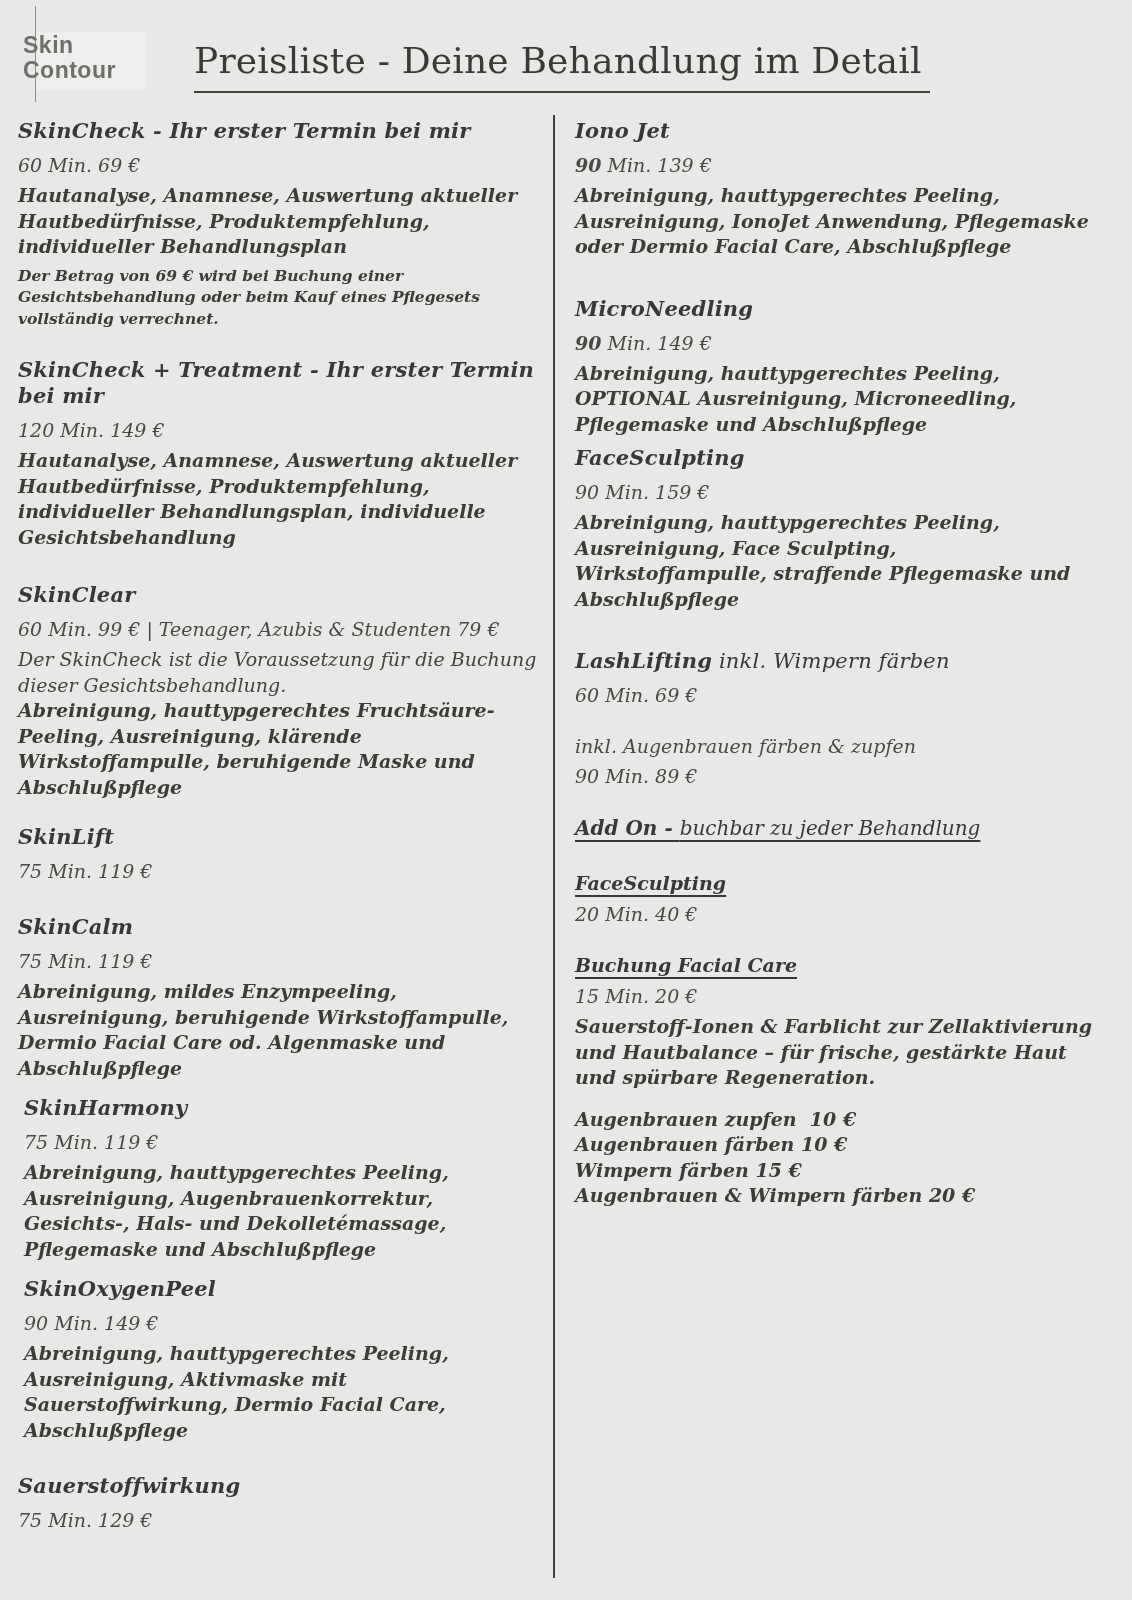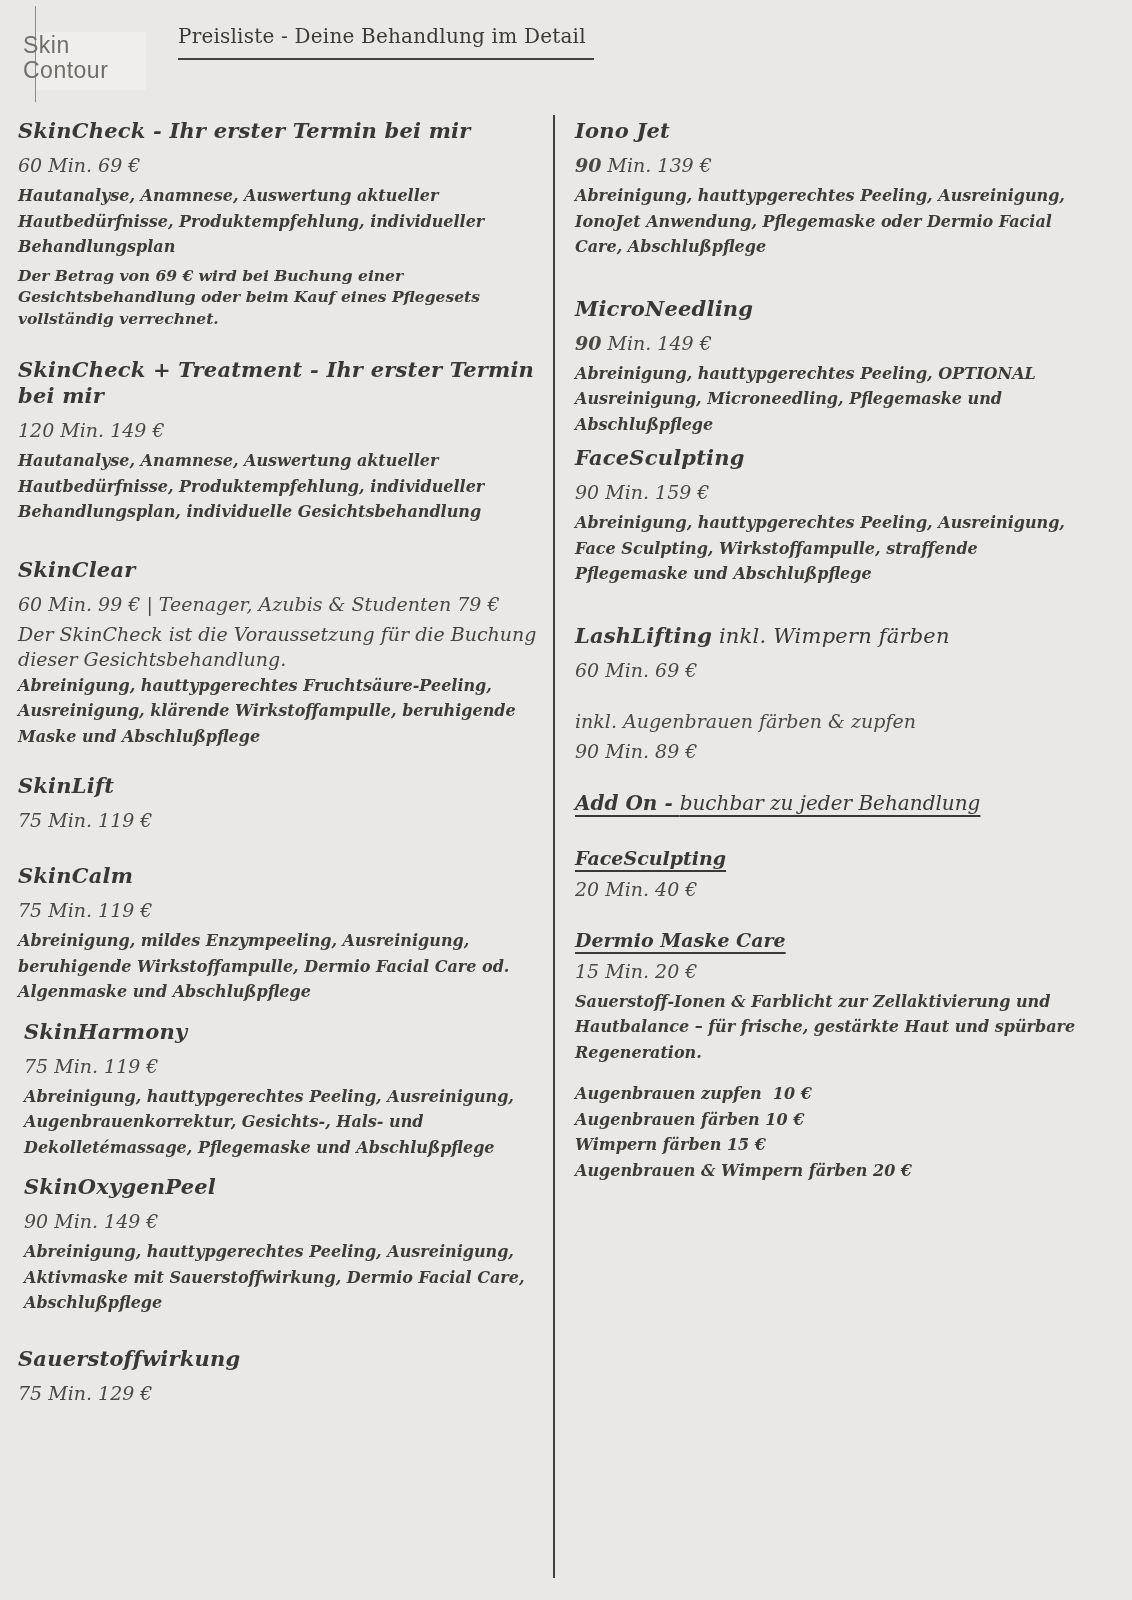--- a/index.html
+++ b/index.html
@@ -10,38 +10,38 @@
     color:#413f3c;
     -webkit-font-smoothing:antialiased;
   }
   .page{position:relative;width:1132px;height:1600px;overflow:hidden;}
 
   
   .logo{position:absolute;left:20px;top:6px;width:140px;height:96px;}
   .logo-vline{position:absolute;left:15px;top:0;width:1px;height:96px;background:#8d8c8a;}
   .logo-bg{position:absolute;left:16px;top:26px;width:110px;height:58px;background:#efeeec;}
   .logo-text{position:absolute;left:3px;top:27px;
-    font-family:"Liberation Sans", sans-serif;font-weight:400;
+    font-family:"Liberation Sans", sans-serif;font-weight:700;
     font-size:23px;line-height:1.08;color:#6f6e6b;letter-spacing:.5px;}
-  .title{position:absolute;left:178px;top:24px;margin:0;
-    font-size:20px;font-weight:normal;color:#3a3936;
+  .title{position:absolute;left:178px;top:24px;margin:16px;
+    font-size:36px;font-weight:normal;color:#3a3936;
     padding:0 8px 10px 0;border-bottom:2px solid #45433f;letter-spacing:.2px;}
 
   
   .col-left{position:absolute;left:18px;top:118px;width:519px;}
   .divider{position:absolute;left:553px;top:115px;width:2px;height:1463px;background:#413f3c;}
   .col-right{position:absolute;left:575px;top:118px;width:517px;}
 
   
   .sec{margin:0;font-style:italic;}
   h2.t{font-size:21px;line-height:26px;font-weight:bold;color:#393836;margin:0 0 9px 0;letter-spacing:.2px;}
   h3.sub-t{font-size:19px;line-height:25px;font-weight:bold;color:#393836;margin:0 0 6px 0;}
   p.price{font-size:19px;line-height:25px;margin:0 0 5px 0;color:#4b4946;font-weight:normal;}
   p.plain{font-size:19px;line-height:25.5px;margin:0;font-weight:normal;color:#454340;}
-  p.desc{font-size:16px;line-height:25.5px;margin:0;font-weight:bold;color:#3e3c39;}
+  p.desc{font-size:19px;line-height:25.5px;margin:0;font-weight:bold;color:#3e3c39;}
   p.note{font-size:15.5px;line-height:21.5px;margin:5px 0 0 0;font-weight:bold;color:#3e3c39;}
   .indent{margin-left:6px;}
   .b{font-weight:bold;}
   .reg{font-weight:normal;}
   .u{text-decoration:underline;text-underline-offset:5px;text-decoration-thickness:1.5px;}
   h2.addon-h{font-size:20px;line-height:26px;margin:0;color:#393836;font-weight:normal;}
   .spaced{margin-top:26px !important;}
   .pre{white-space:pre-wrap;}
 </style>
 </head>
@@ -144,21 +144,21 @@
     <article class="sec" style="margin-bottom:30px">
       <h2 class="addon-h u"><span class="b">Add On - </span><span class="reg">buchbar zu jeder Behandlung</span></h2>
     </article>
 
     <article class="sec" style="margin-bottom:26px">
       <h3 class="sub-t u">FaceSculpting</h3>
       <p class="price">20 Min. 40 €</p>
     </article>
 
     <article class="sec" style="margin-bottom:16px">
-      <h3 class="sub-t u">Dermio Maske Care</h3>
+      <h3 class="sub-t u">Buchung Facial Care</h3>
       <p class="price">15 Min. 20 €</p>
       <p class="desc">Sauerstoff-Ionen &amp; Farblicht zur Zellaktivierung und Hautbalance – für frische, gestärkte Haut und spürbare Regeneration.</p>
     </article>
 
     <article class="sec" style="margin-bottom:0">
       <p class="desc pre">Augenbrauen zupfen  10 €</p>
       <p class="desc pre">Augenbrauen färben 10 €</p>
       <p class="desc pre">Wimpern färben 15 €</p>
       <p class="desc pre">Augenbrauen &amp; Wimpern färben 20 €</p>
     </article>

